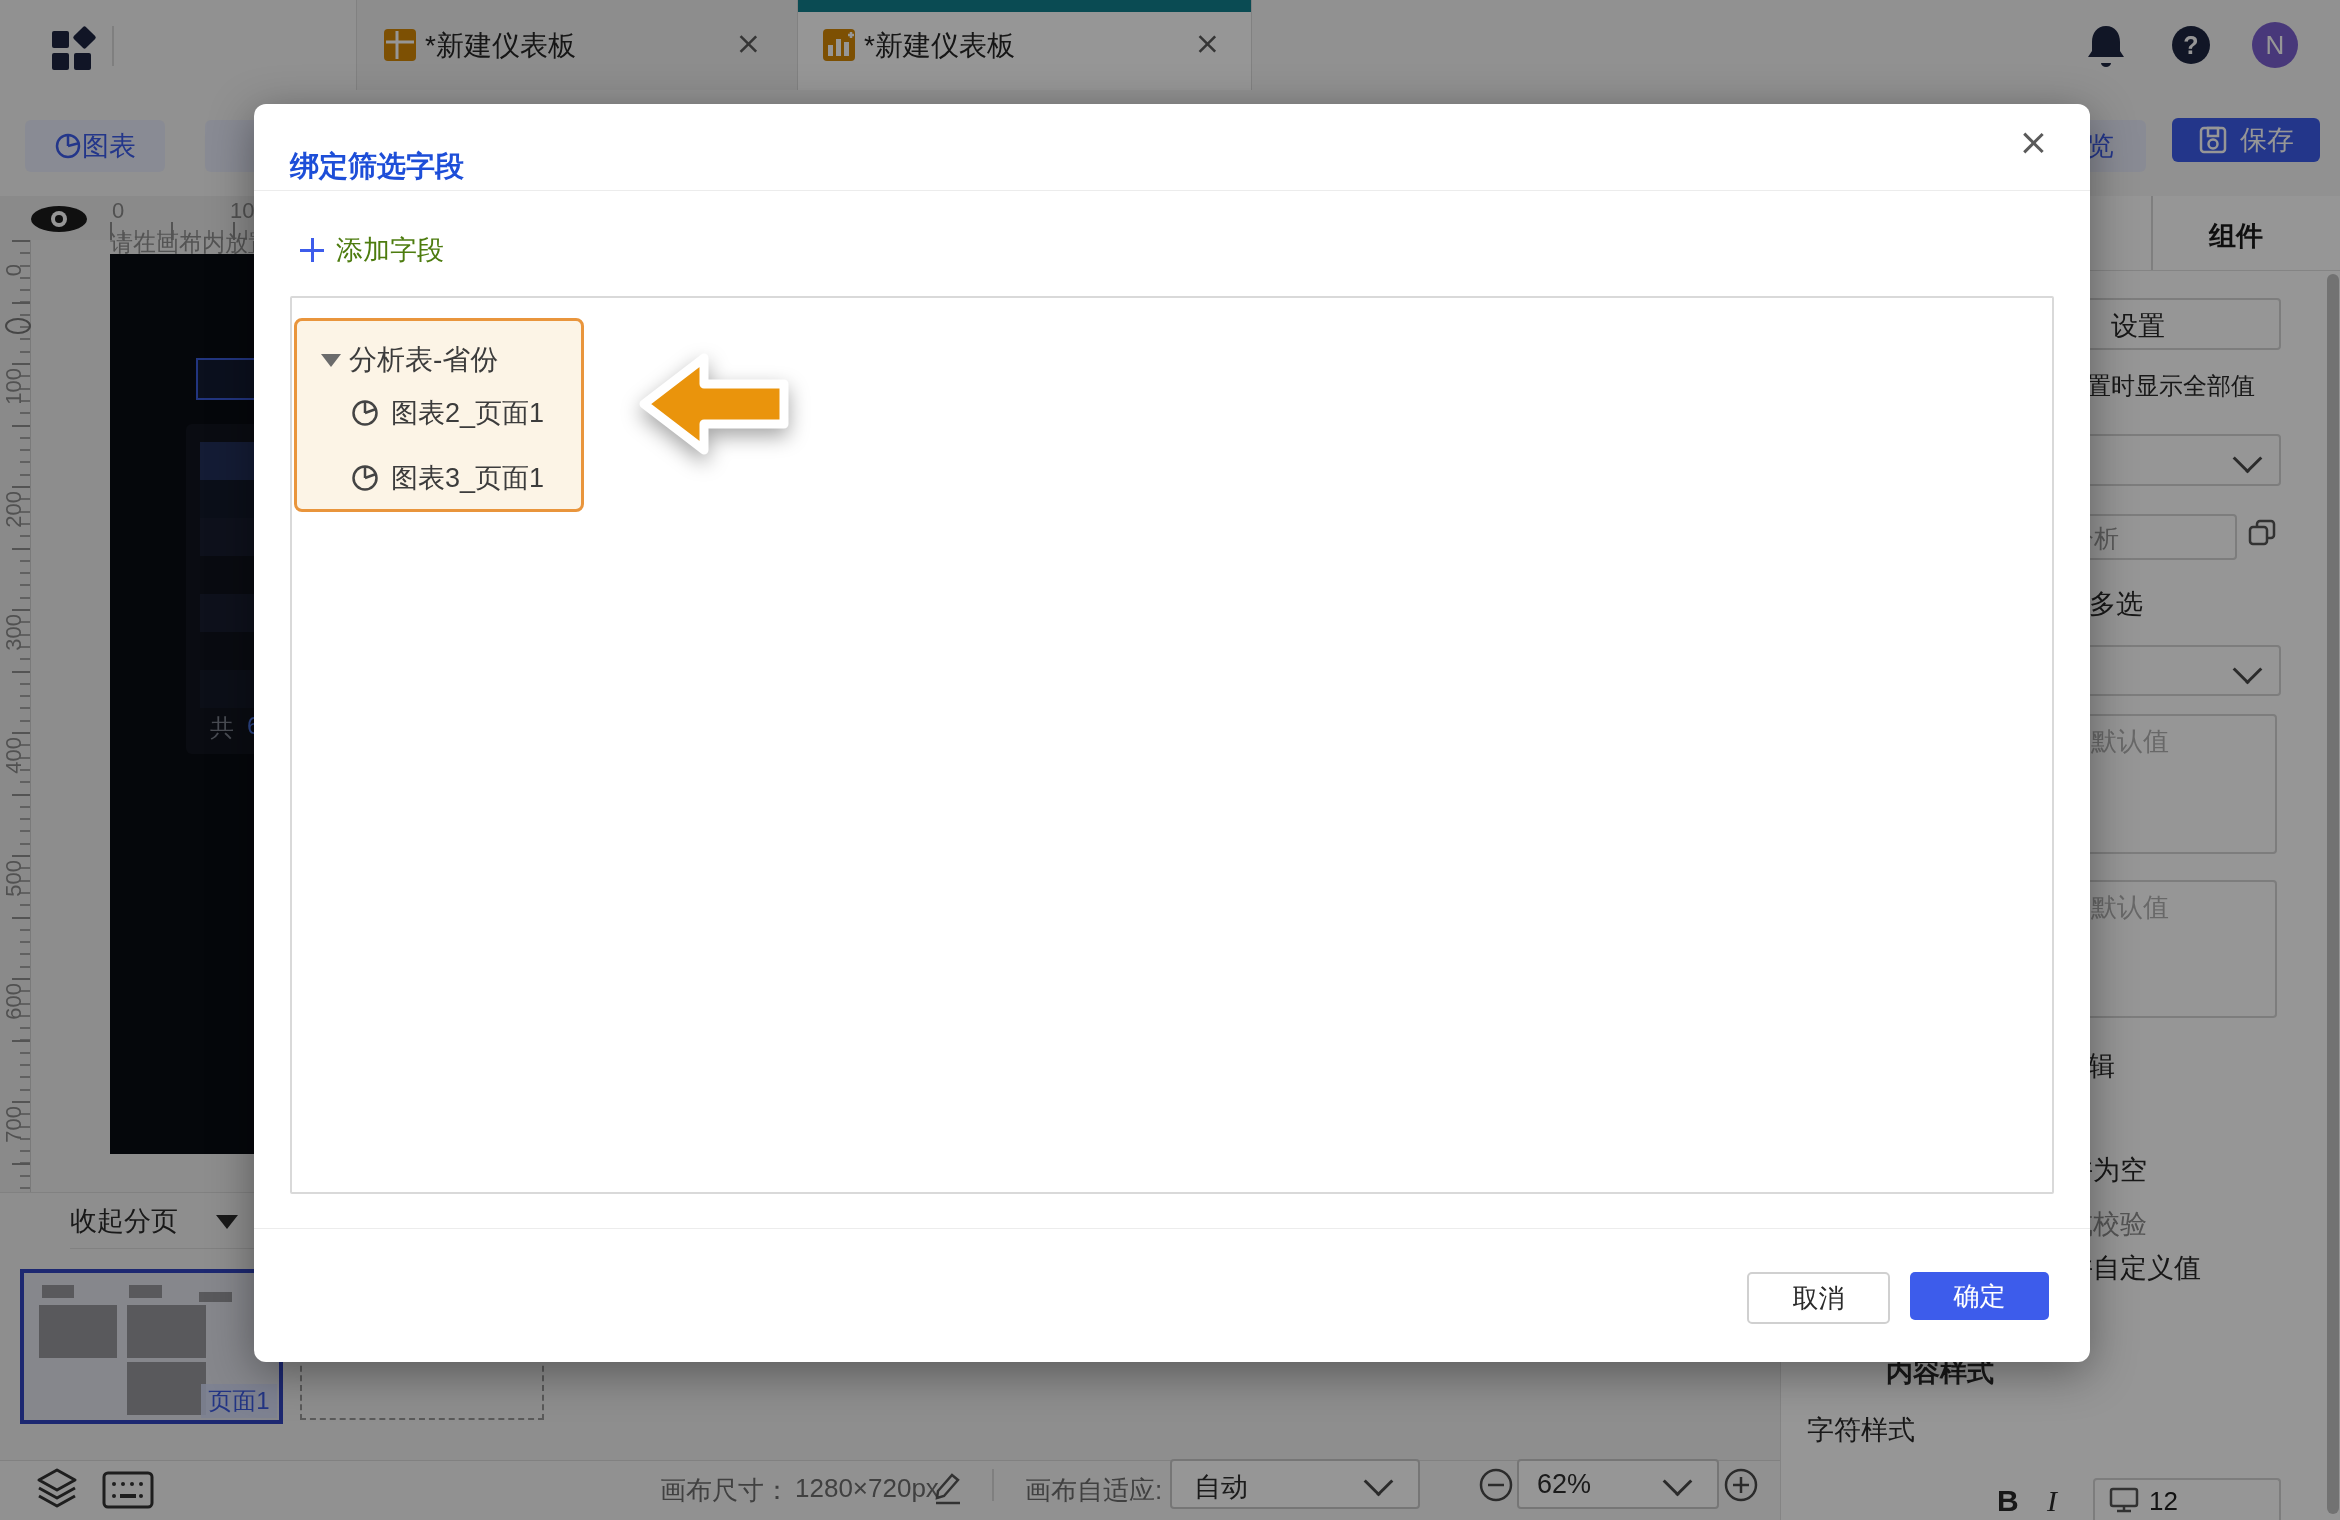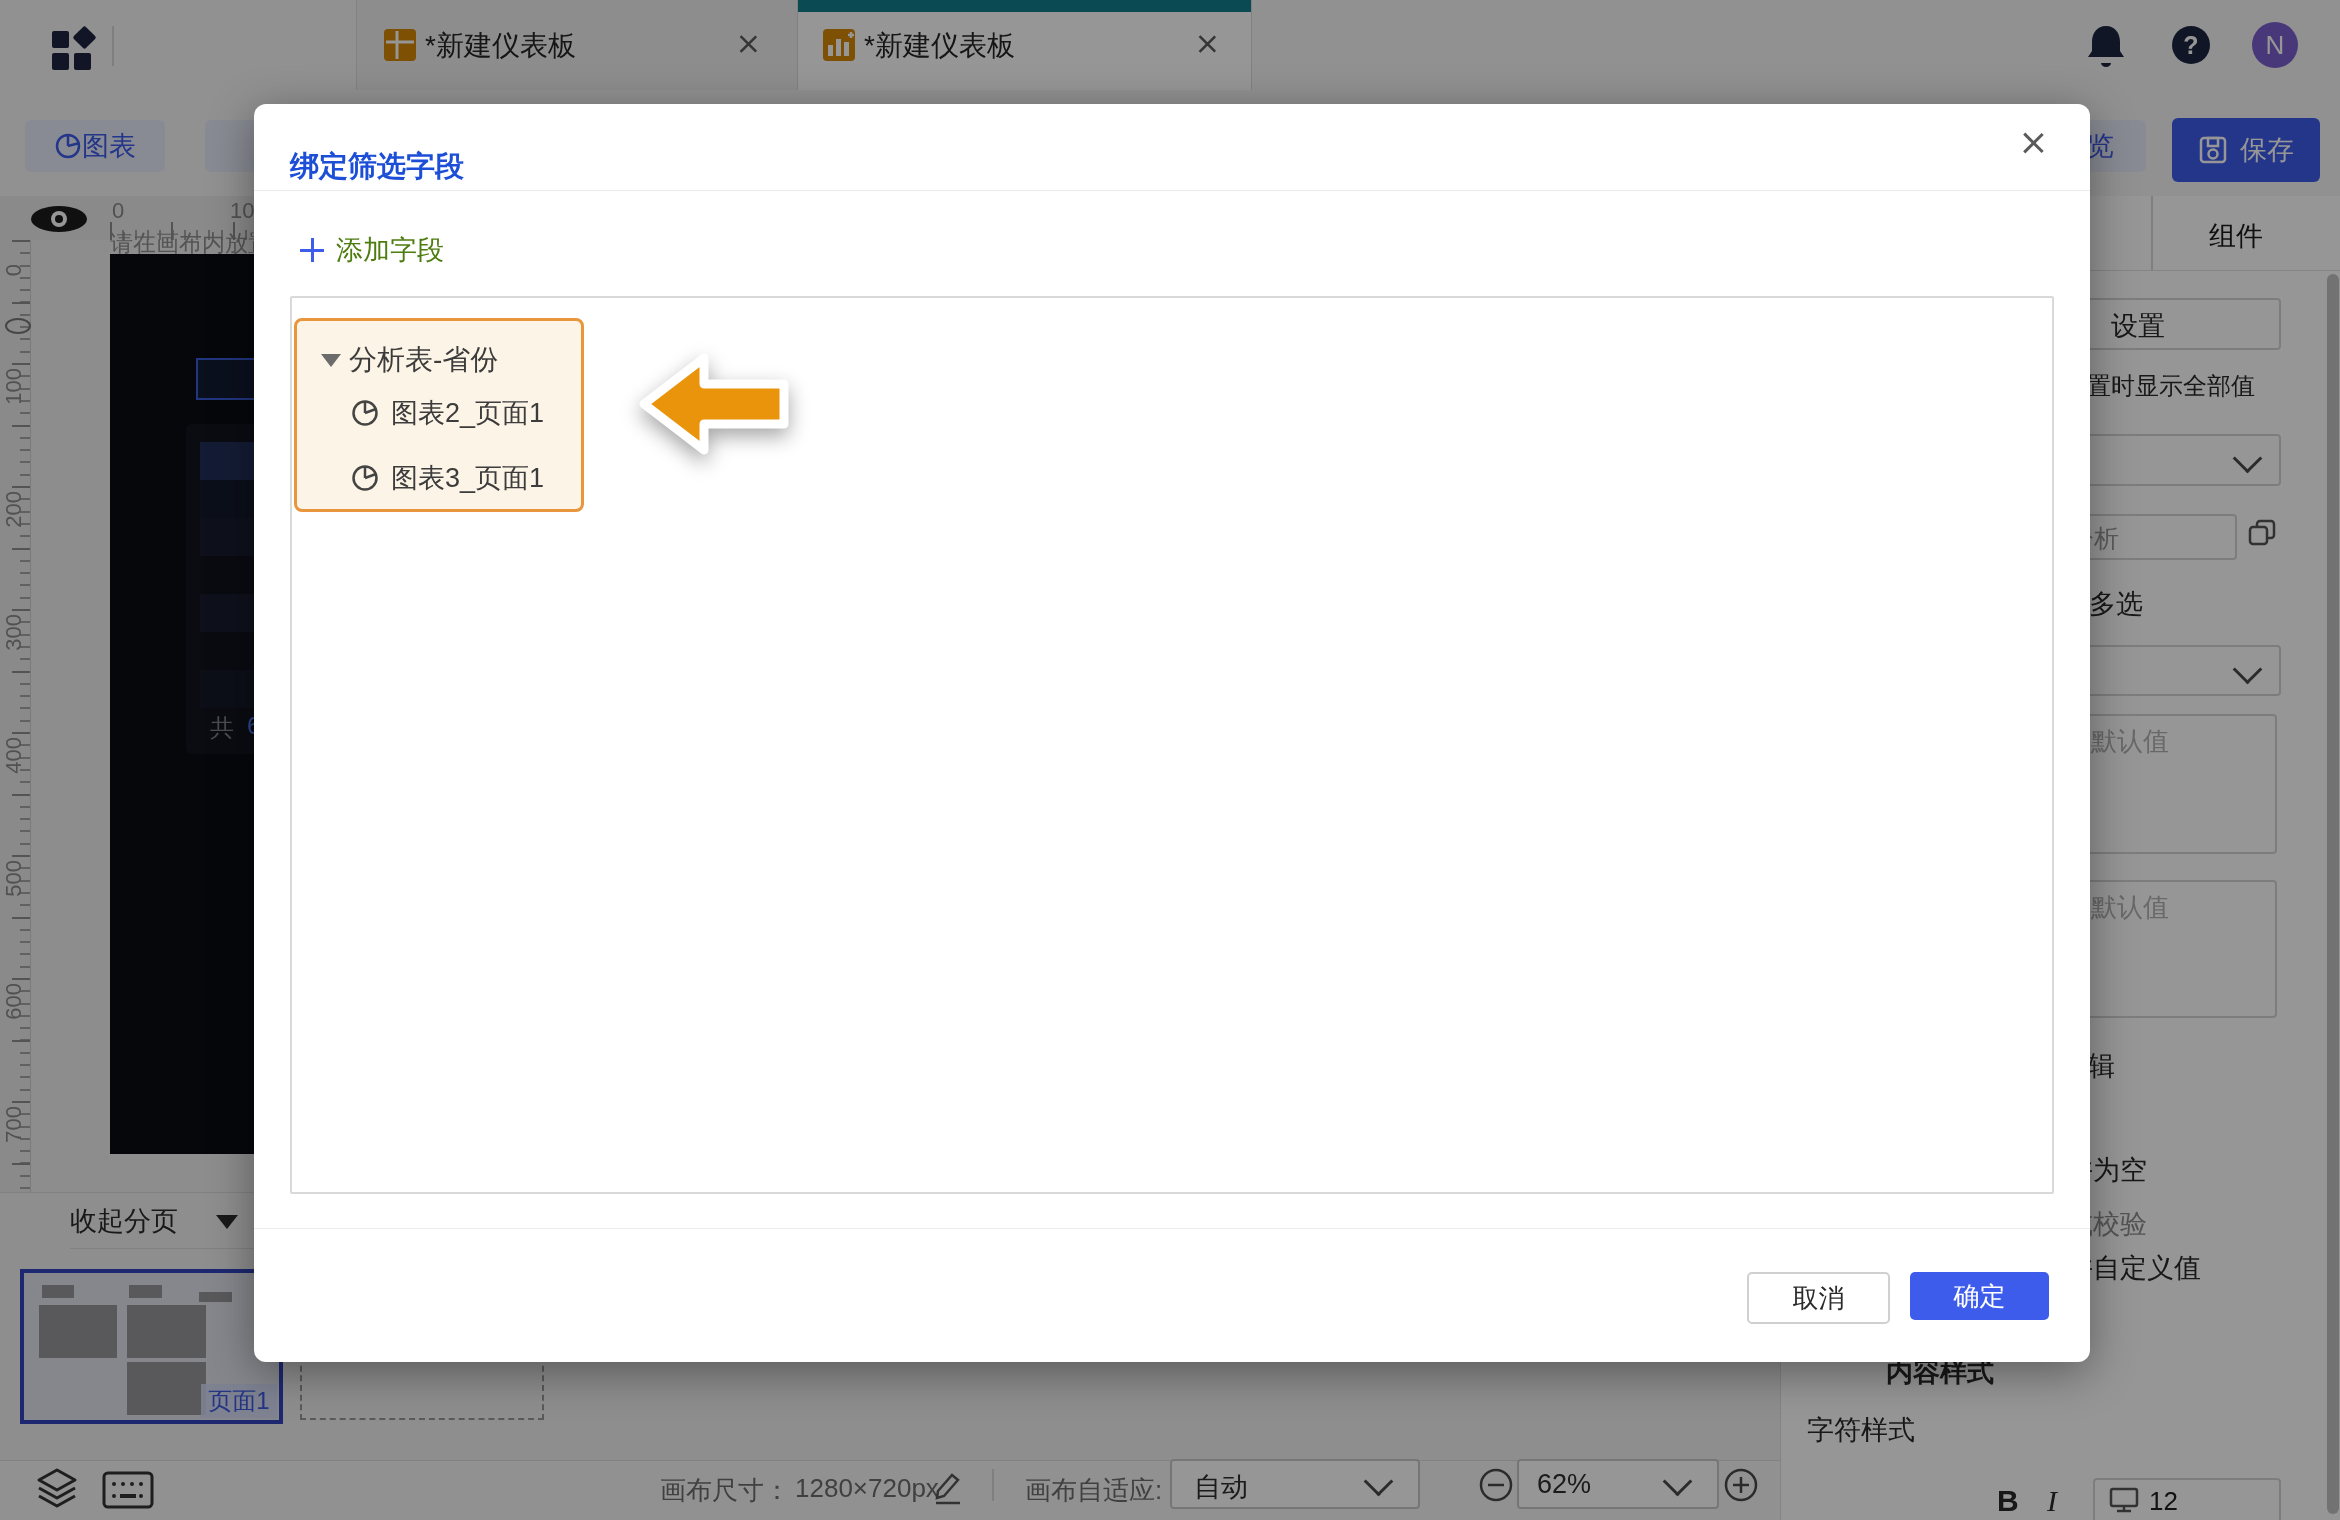--- a/index.html
+++ b/index.html
@@ -133,21 +133,21 @@
     <div class="abs tb-btn" style="left:205px;top:30px;width:130px;">
       <svg width="30" height="28">
         <rect x="2" y="3" width="26" height="22" rx="3" fill="none" stroke="#3d5ceb" stroke-width="2.5"></rect>
         <line x1="2" y1="12" x2="28" y2="12" stroke="#3d5ceb" stroke-width="2.5"></line>
         <line x1="7" y1="19" x2="17" y2="19" stroke="#3d5ceb" stroke-width="2.5"></line>
       </svg>
     </div>
     <div class="abs tb-btn" style="left:2028px;top:30px;width:118px;">
       <span>预览</span>
     </div>
-    <div class="abs btn-primary" style="left:2172px;top:28px;width:148px;height:64px;">
+    <div class="abs btn-primary" style="left:2172px;top:28px;width:148px;height:44px;">
       <svg width="30" height="30">
         <rect x="3" y="3" width="24" height="24" rx="3" fill="none" stroke="#fff" stroke-width="2.5"></rect>
         <rect x="10" y="3" width="10" height="8" fill="none" stroke="#fff" stroke-width="2.5"></rect>
         <circle cx="15" cy="19" r="4.5" fill="none" stroke="#fff" stroke-width="2.5"></circle>
       </svg>
       <span>保存</span>
     </div>
   </div>
 
   <div class="abs ruler" style="left:0;top:196px;width:110px;height:44px;">
@@ -250,21 +250,21 @@
     <svg class="abs" style="left:1723px;top:6px;" width="36" height="36">
       <circle cx="18" cy="18" r="15" fill="none" stroke="#4a4a4a" stroke-width="2.5"></circle>
       <line x1="10" y1="18" x2="26" y2="18" stroke="#4a4a4a" stroke-width="2.5"></line>
       <line x1="18" y1="10" x2="18" y2="26" stroke="#4a4a4a" stroke-width="2.5"></line>
     </svg>
   </div>
 
   <div class="abs panel">
     <div class="abs" style="left:0;top:0;width:560px;height:74px;border-bottom:1px solid #e0e0e0;">
       <div class="abs vdiv" style="left:370px;top:0;height:74px;"></div>
-      <span class="abs" style="left:428px;top:22px;font-size:27px;font-weight:normal;color:#1a1a1a;">组件</span>
+      <span class="abs" style="left:428px;top:22px;font-size:27px;font-weight:bold;color:#1a1a1a;">组件</span>
     </div>
     <div class="abs p-box" style="left:228px;top:102px;width:268px;height:48px;">
       <span class="abs p-text" style="left:100px;top:8px;">设置</span>
     </div>
     <span class="abs" style="left:258px;top:174px;font-size:24px;color:#2a2a2a;">未设置时显示全部值</span>
     <div class="abs p-box" style="left:228px;top:238px;width:268px;height:48px;">
       <div class="abs chev" style="left:226px;top:12px;"></div>
     </div>
     <div class="abs p-box" style="left:228px;top:318px;width:224px;height:42px;">
       <span class="abs" style="left:58px;top:6px;font-size:25px;color:#999;">分析</span>

